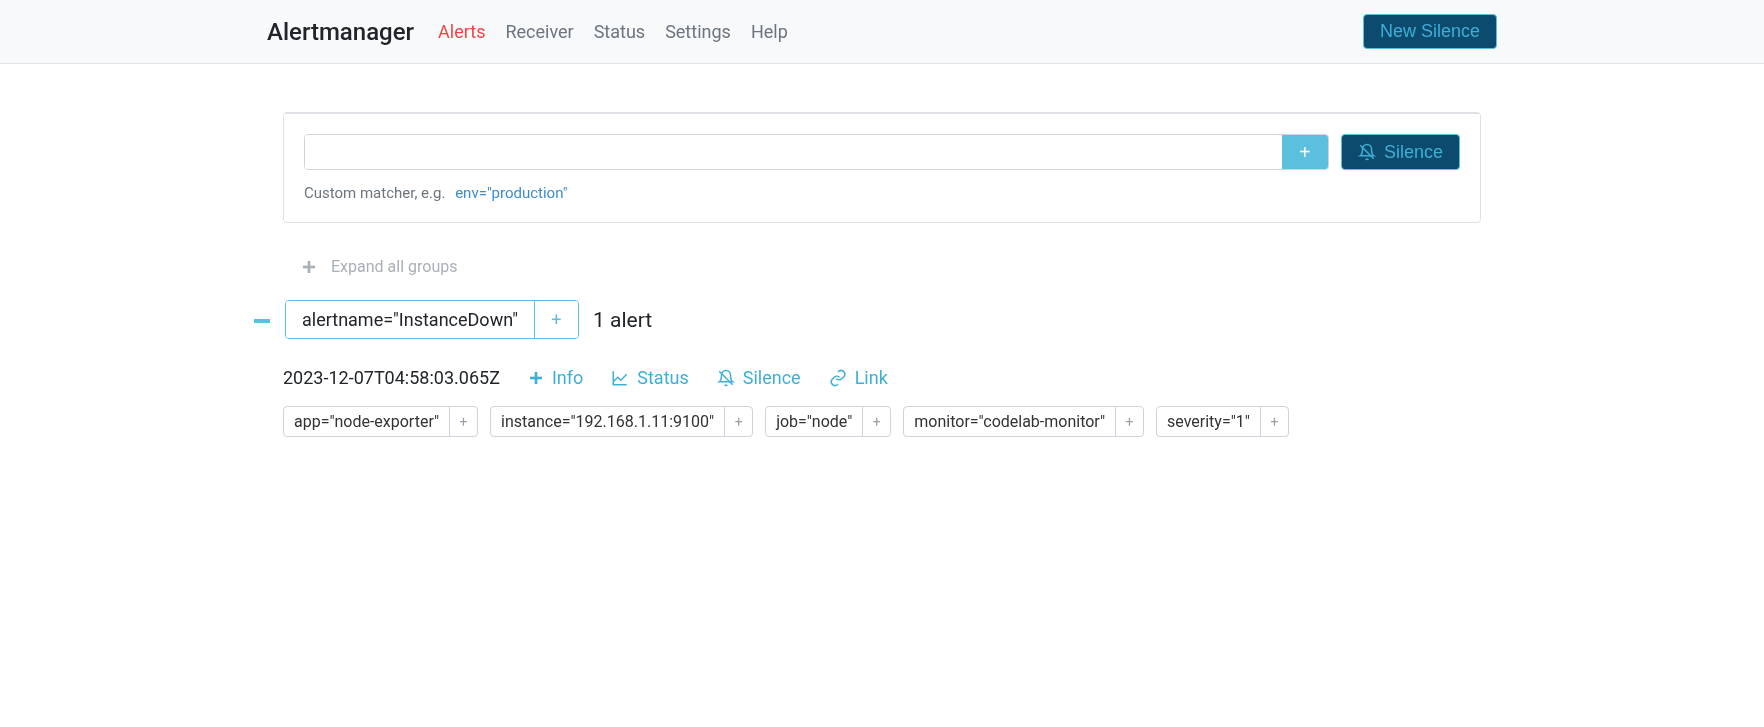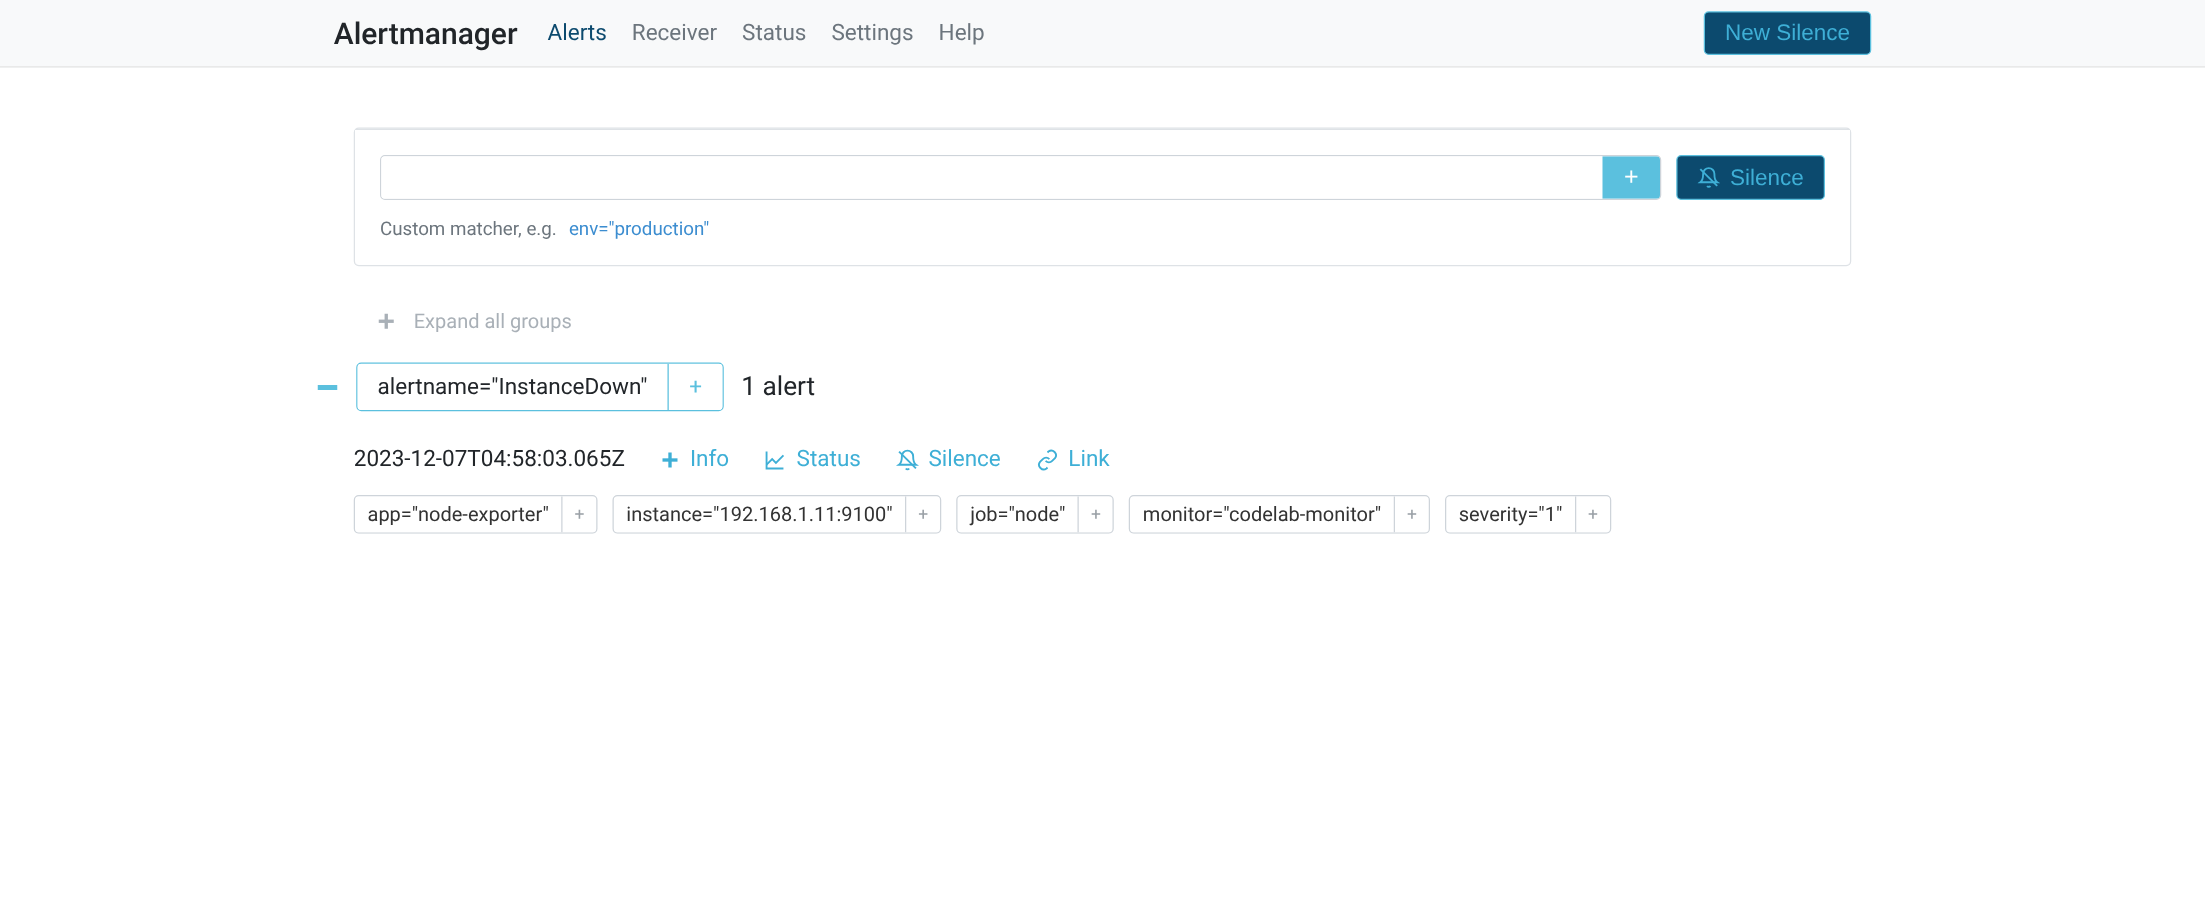--- a/index.html
+++ b/index.html
@@ -6,40 +6,40 @@
   body {
     font-family: -apple-system, BlinkMacSystemFont, "Segoe UI", Roboto, "Helvetica Neue", Arial, sans-serif;
     font-size: 16px;
     color: #212529;
     background: #fff;
   }
   .navbar {
     background: #f8f9fa;
     border-bottom: 1px solid #e3e3e3;
     padding: 0 16px;
-    height: 54px;
+    height: 64px;
     display: flex;
     align-items: center;
   }
   .nav-inner {
     max-width: 1230px;
     margin: 0 auto;
     width: 100%;
     display: flex;
     align-items: center;
   }
   .brand {
     font-size: 24px;
     font-weight: 500;
     color: #212529;
     margin-right: 24px;
   }
   .nav-links { display: flex; gap: 20px; flex: 1; }
   .nav-link { color: #6c757d; font-size: 18px; cursor: pointer; }
-  .nav-link.active { color: #0c4a6e; }
+  .nav-link.active { color: #ef4444; }
   .btn-outline-primary {
     border: 1px solid #5bc0de;
     color: #3eafd6;
     background: #0c4a6e;
     padding: 6px 16px;
     border-radius: 4px;
     font-size: 18px;
     cursor: pointer;
     display: inline-flex;
     align-items: center;

